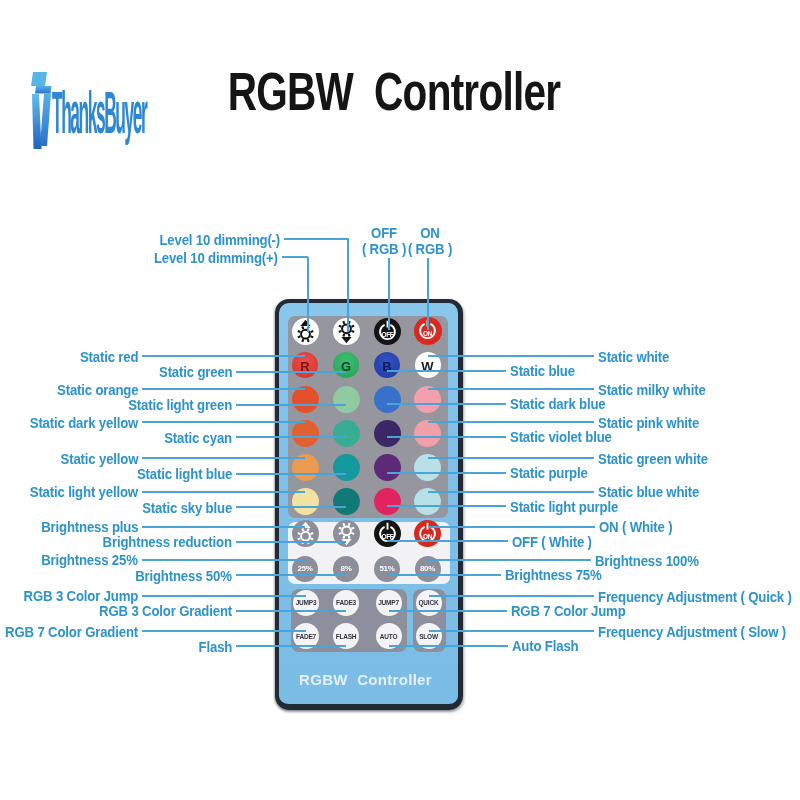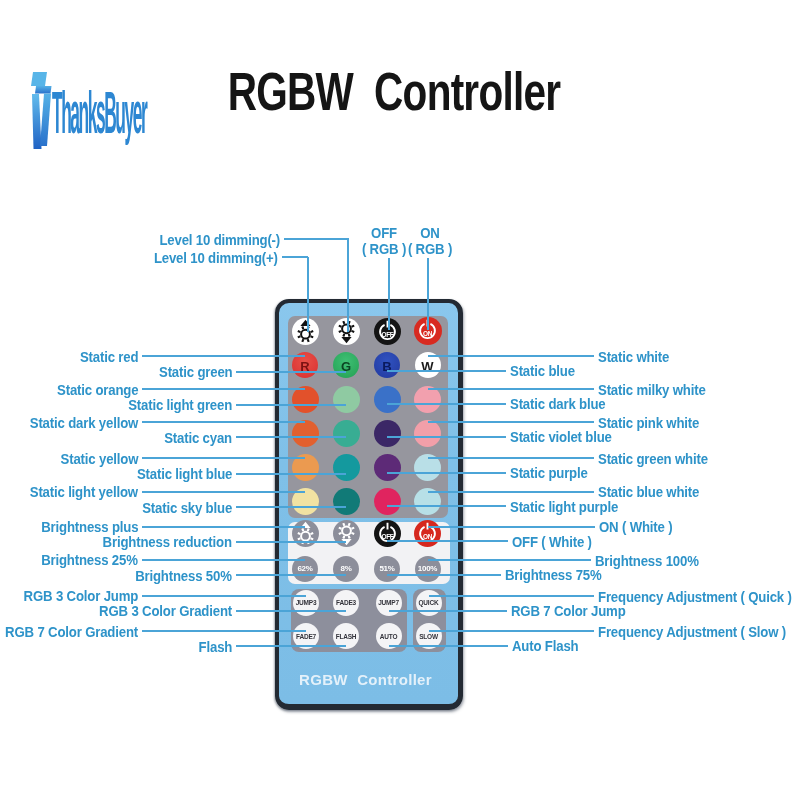--- a/index.html
+++ b/index.html
@@ -133,24 +133,24 @@
 <text x="13.5" y="19.2" font-size="6.5" font-weight="bold" fill="#fff" text-anchor="middle" font-family="Liberation Sans,sans-serif" letter-spacing="-0.3">OFF</text>
     </svg>
   </div>
 <div class="btn" style="left:414.0px;top:520.3px;width:27.0px;height:27.0px;background:#d6281e;">
     <svg width="27" height="27" viewBox="0 0 27 27">
 <path d="M 10.6 6.9 A 7.4 7.4 0 1 0 16.4 6.9" fill="none" stroke="#fff" stroke-width="1.9"></path>
 <line x1="13.5" y1="2.8" x2="13.5" y2="9.5" stroke="#fff" stroke-width="1.9"></line>
 <text x="13.5" y="19.2" font-size="6.5" font-weight="bold" fill="#fff" text-anchor="middle" font-family="Liberation Sans,sans-serif" letter-spacing="-0.3">ON</text>
     </svg>
   </div>
-<div class="btn" style="left:292px;top:555.8px;width:26px;height:26px;background:#8c8e9a;font-size:8px;font-weight:bold;color:#ffffff;letter-spacing:-0.3px;">62%</div>
+<div class="btn" style="left:292px;top:555.8px;width:26px;height:26px;background:#8c8e9a;font-size:8px;font-weight:bold;color:#ffffff;letter-spacing:-0.3px;">25%</div>
 <div class="btn" style="left:333px;top:555.8px;width:26px;height:26px;background:#8c8e9a;font-size:8px;font-weight:bold;color:#ffffff;letter-spacing:-0.3px;">8%</div>
 <div class="btn" style="left:374px;top:555.8px;width:26px;height:26px;background:#8c8e9a;font-size:8px;font-weight:bold;color:#ffffff;letter-spacing:-0.3px;">51%</div>
-<div class="btn" style="left:414.5px;top:555.8px;width:26px;height:26px;background:#8c8e9a;font-size:8px;font-weight:bold;color:#ffffff;letter-spacing:-0.3px;">100%</div>
+<div class="btn" style="left:414.5px;top:555.8px;width:26px;height:26px;background:#8c8e9a;font-size:8px;font-weight:bold;color:#ffffff;letter-spacing:-0.3px;">80%</div>
 <div class="btn" style="left:293px;top:589.5px;width:26px;height:26px;background:#f4f4f6;font-size:6.5px;font-weight:bold;color:#33333b;letter-spacing:-0.2px;">JUMP3</div>
 <div class="btn" style="left:333px;top:589.5px;width:26px;height:26px;background:#f4f4f6;font-size:6.5px;font-weight:bold;color:#33333b;letter-spacing:-0.2px;">FADE3</div>
 <div class="btn" style="left:375.5px;top:589.5px;width:26px;height:26px;background:#f4f4f6;font-size:6.5px;font-weight:bold;color:#33333b;letter-spacing:-0.2px;">JUMP7</div>
 <div class="btn" style="left:415.5px;top:589.5px;width:26px;height:26px;background:#f4f4f6;font-size:6.5px;font-weight:bold;color:#33333b;letter-spacing:-0.2px;">QUICK</div>
 <div class="btn" style="left:293px;top:623.3px;width:26px;height:26px;background:#f4f4f6;font-size:6.5px;font-weight:bold;color:#33333b;letter-spacing:-0.2px;">FADE7</div>
 <div class="btn" style="left:333px;top:623.3px;width:26px;height:26px;background:#f4f4f6;font-size:6.5px;font-weight:bold;color:#33333b;letter-spacing:-0.2px;">FLASH</div>
 <div class="btn" style="left:375.5px;top:623.3px;width:26px;height:26px;background:#f4f4f6;font-size:6.5px;font-weight:bold;color:#33333b;letter-spacing:-0.2px;">AUTO</div>
 <div class="btn" style="left:415.5px;top:623.3px;width:26px;height:26px;background:#f4f4f6;font-size:6.5px;font-weight:bold;color:#33333b;letter-spacing:-0.2px;">SLOW</div>
 <div style="position:absolute;left:275px;top:671px;width:181px;text-align:center;font-size:15px;font-weight:bold;color:#e4f1fa;letter-spacing:0.3px;word-spacing:5px;">RGBW Controller</div>
 <div class="hl" style="left:284px;top:238px;width:65px;"></div>

